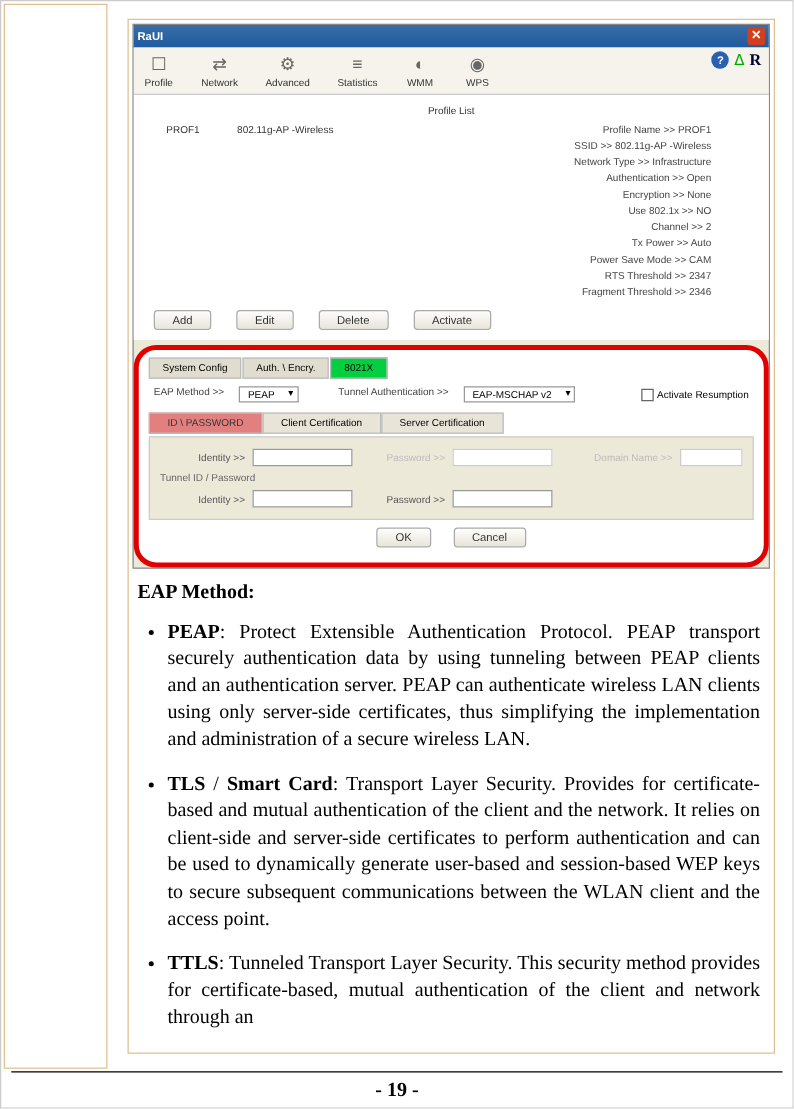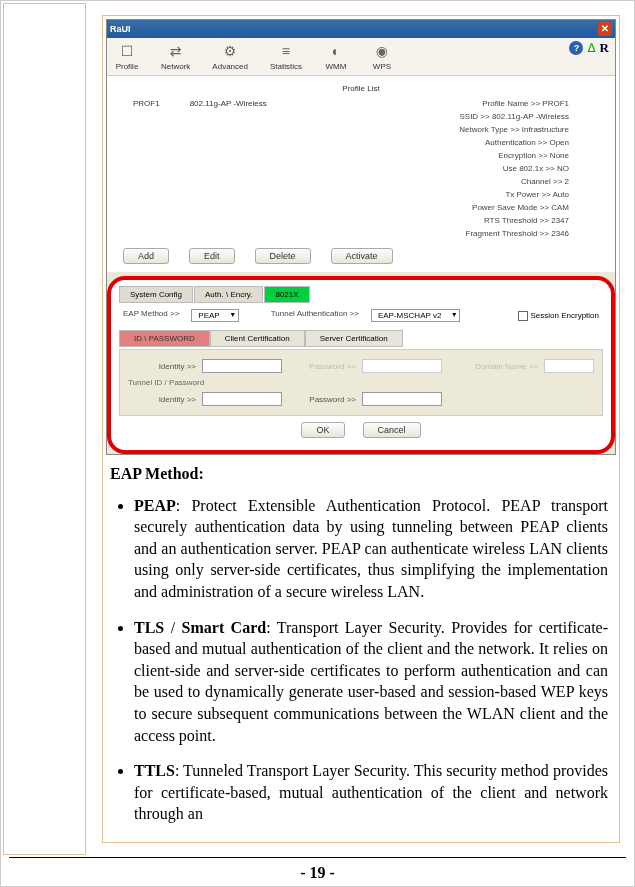--- a/index.html
+++ b/index.html
@@ -135,21 +135,21 @@
             <span class="subtab">Auth. \ Encry.</span>
             <span class="subtab active">8021X</span>
           </div>
           <div class="eap-row">
             <span class="eap-label">EAP Method &gt;&gt;</span>
             <span class="eap-dropdown">PEAP</span>
             <span class="eap-label" style="margin-left:20px">Tunnel Authentication &gt;&gt;</span>
             <span class="eap-dropdown">EAP-MSCHAP v2</span>
             <span class="chk">
               <span class="chk-box"></span>
-              <span>Session Encryption</span>
+              <span>Activate Resumption</span>
             </span>
           </div>
           <div class="authtabs">
             <span class="authtab active">ID \ PASSWORD</span>
             <span class="authtab">Client Certification</span>
             <span class="authtab">Server Certification</span>
           </div>
           <div class="fieldbox">
             <div class="field-row">
               <span class="field-label">Identity &gt;&gt;</span>

